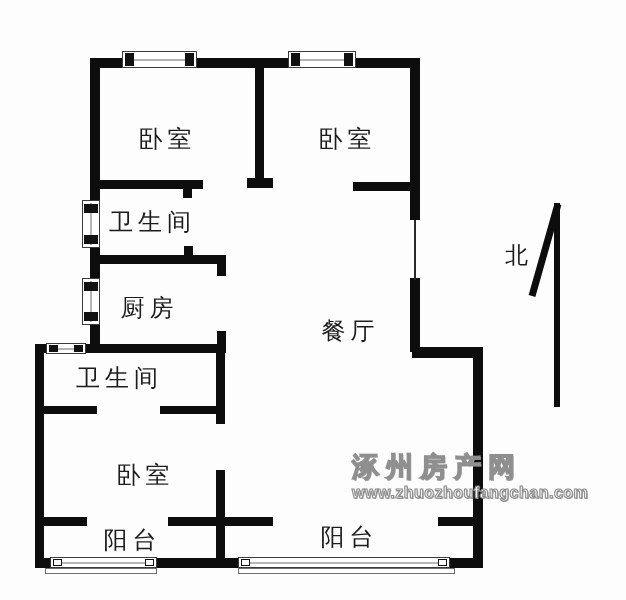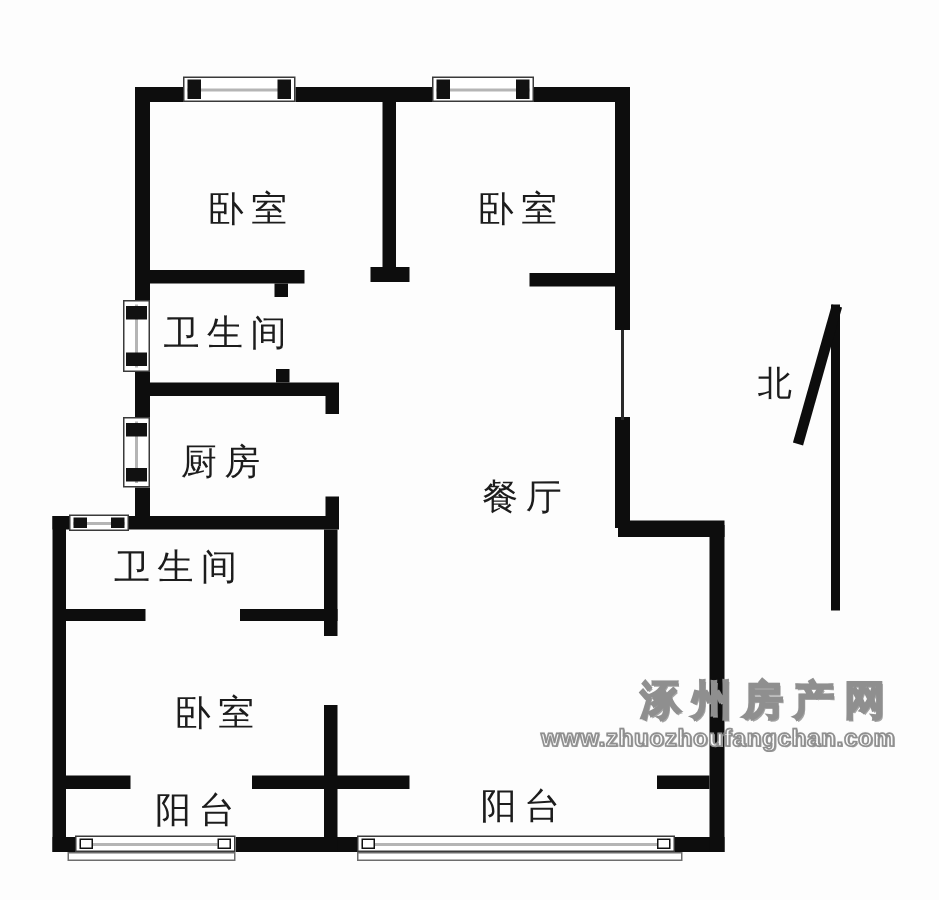--- a/index.html
+++ b/index.html
@@ -19,21 +19,21 @@
     position:absolute;transform:translate(-50%,-50%);
     color:#1c1c1c;font-size:24px;letter-spacing:5px;white-space:nowrap;
     text-indent:5px; 
   }
   #compass{position:absolute;left:495px;top:195px;width:80px;height:220px;}
   #compass .north-label{
     position:absolute;left:10px;top:45px;color:#1c1c1c;font-size:23px;
   }
   #watermark{
     position:absolute;left:352px;top:452px;width:245px;z-index:50;
-    text-align:right;font-family:"Liberation Sans","DejaVu Sans",sans-serif;
+    text-align:left;font-family:"Liberation Sans","DejaVu Sans",sans-serif;
     pointer-events:none;
   }
   .wm-line1{
     font-size:27px;font-weight:bold;letter-spacing:7px;line-height:30px;
     color:#fbfbfb;-webkit-text-stroke:1.3px #8f8f8f;
     text-shadow:0 0 1px #8f8f8f,1px 1px 0 #a5a5a5;
   }
   .wm-line2{
     font-size:16px;font-weight:bold;letter-spacing:0.5px;line-height:22px;
     color:#fbfbfb;-webkit-text-stroke:1.1px #8f8f8f;

